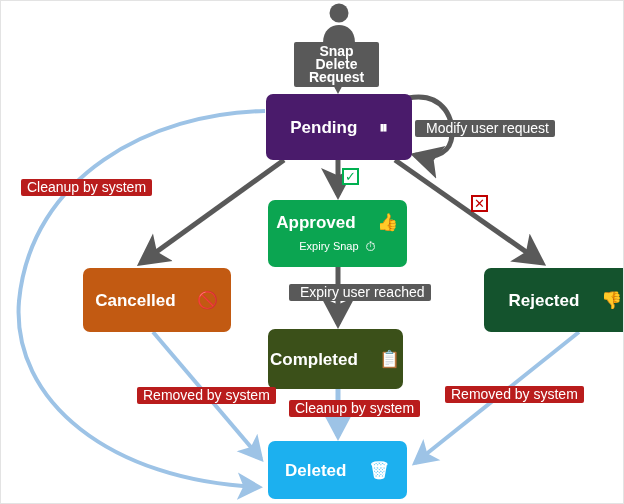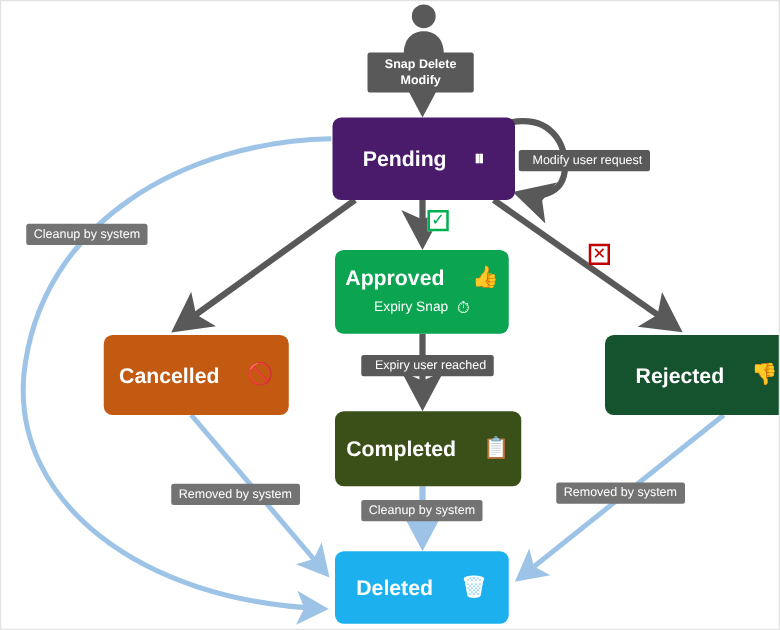--- a/index.html
+++ b/index.html
@@ -46,40 +46,40 @@
     line-height:1;
     white-space:nowrap;
   }
   .node .gly{font-family:"DejaVu Sans",sans-serif;font-size:17px;line-height:1;}
   .node .gly-sm{font-family:"DejaVu Sans",sans-serif;font-size:13px;line-height:1;}
 
   #node-pending  {left:265px;top:93px; width:146px;height:66px;background:#4a1b6b;}
   #node-approved {left:267px;top:199px;width:139px;height:67px;background:#0ba551;text-align:right;}
   #node-cancelled{left:50px; top:267px;width:148px;height:64px;background:#c25a12;margin-left:32px;}
   #node-rejected {left:483px;top:267px;width:163px;height:64px;background:#14532d;}
-  #node-completed{left:267px;top:328px;width:149px;height:60px;background:#3b5019;text-align:right;}
+  #node-completed{left:267px;top:328px;width:135px;height:60px;background:#3b5019;text-align:right;}
   #node-deleted  {left:267px;top:440px;width:139px;height:58px;background:#1cb0ef;}
 
   
   #actor{position:absolute;left:320px;top:2px;width:36px;height:40px;z-index:5;}
 
   
   .lbl{
     position:absolute;
     z-index:8;
     color:#ffffff;
-    font-size:10px;
+    font-size:14px;
     line-height:13px;
     padding:2px 6px;
     border-radius:2px;
     white-space:nowrap;
     box-sizing:border-box;
   }
   .lbl.grey{background:#595959;padding-left:11px;}
-  .lbl.blue{background:#737373;}
+  .lbl.blue{background:#b91c1c;}
   .lbl.grey.bold{font-weight:bold;text-align:center;white-space:normal;}
 
   #lbl-snap        {left:293px;top:41px;width:85px;padding:3px 5px;}
   #lbl-modify      {left:414px;top:119px;}
   #lbl-expiry      {left:288px;top:283px;}
   #lbl-cleanup-left{left:20px; top:178px;}
   #lbl-removed-left{left:136px;top:386px;}
   #lbl-cleanup-mid {left:288px;top:399px;}
   #lbl-removed-rt  {left:444px;top:385px;}
 
@@ -181,21 +181,21 @@
       <span>Deleted</span>
       <span class="gly">🗑</span>
     </div>
   </div>
 
   <div id="icon-approve" class="deci">✓</div>
   <div id="icon-reject" class="deci">✕</div>
 
   <div id="lbl-snap" class="lbl grey bold">
     <div>Snap Delete</div>
-    <div>Modify</div>
+    <div>Request</div>
   </div>
 
   <div id="lbl-modify" class="lbl grey">Modify user request</div>
 
   <div id="lbl-expiry" class="lbl grey">Expiry user reached</div>
 
   <div id="lbl-cleanup-left" class="lbl blue">Cleanup by system</div>
 
   <div id="lbl-removed-left" class="lbl blue">Removed by system</div>
 

